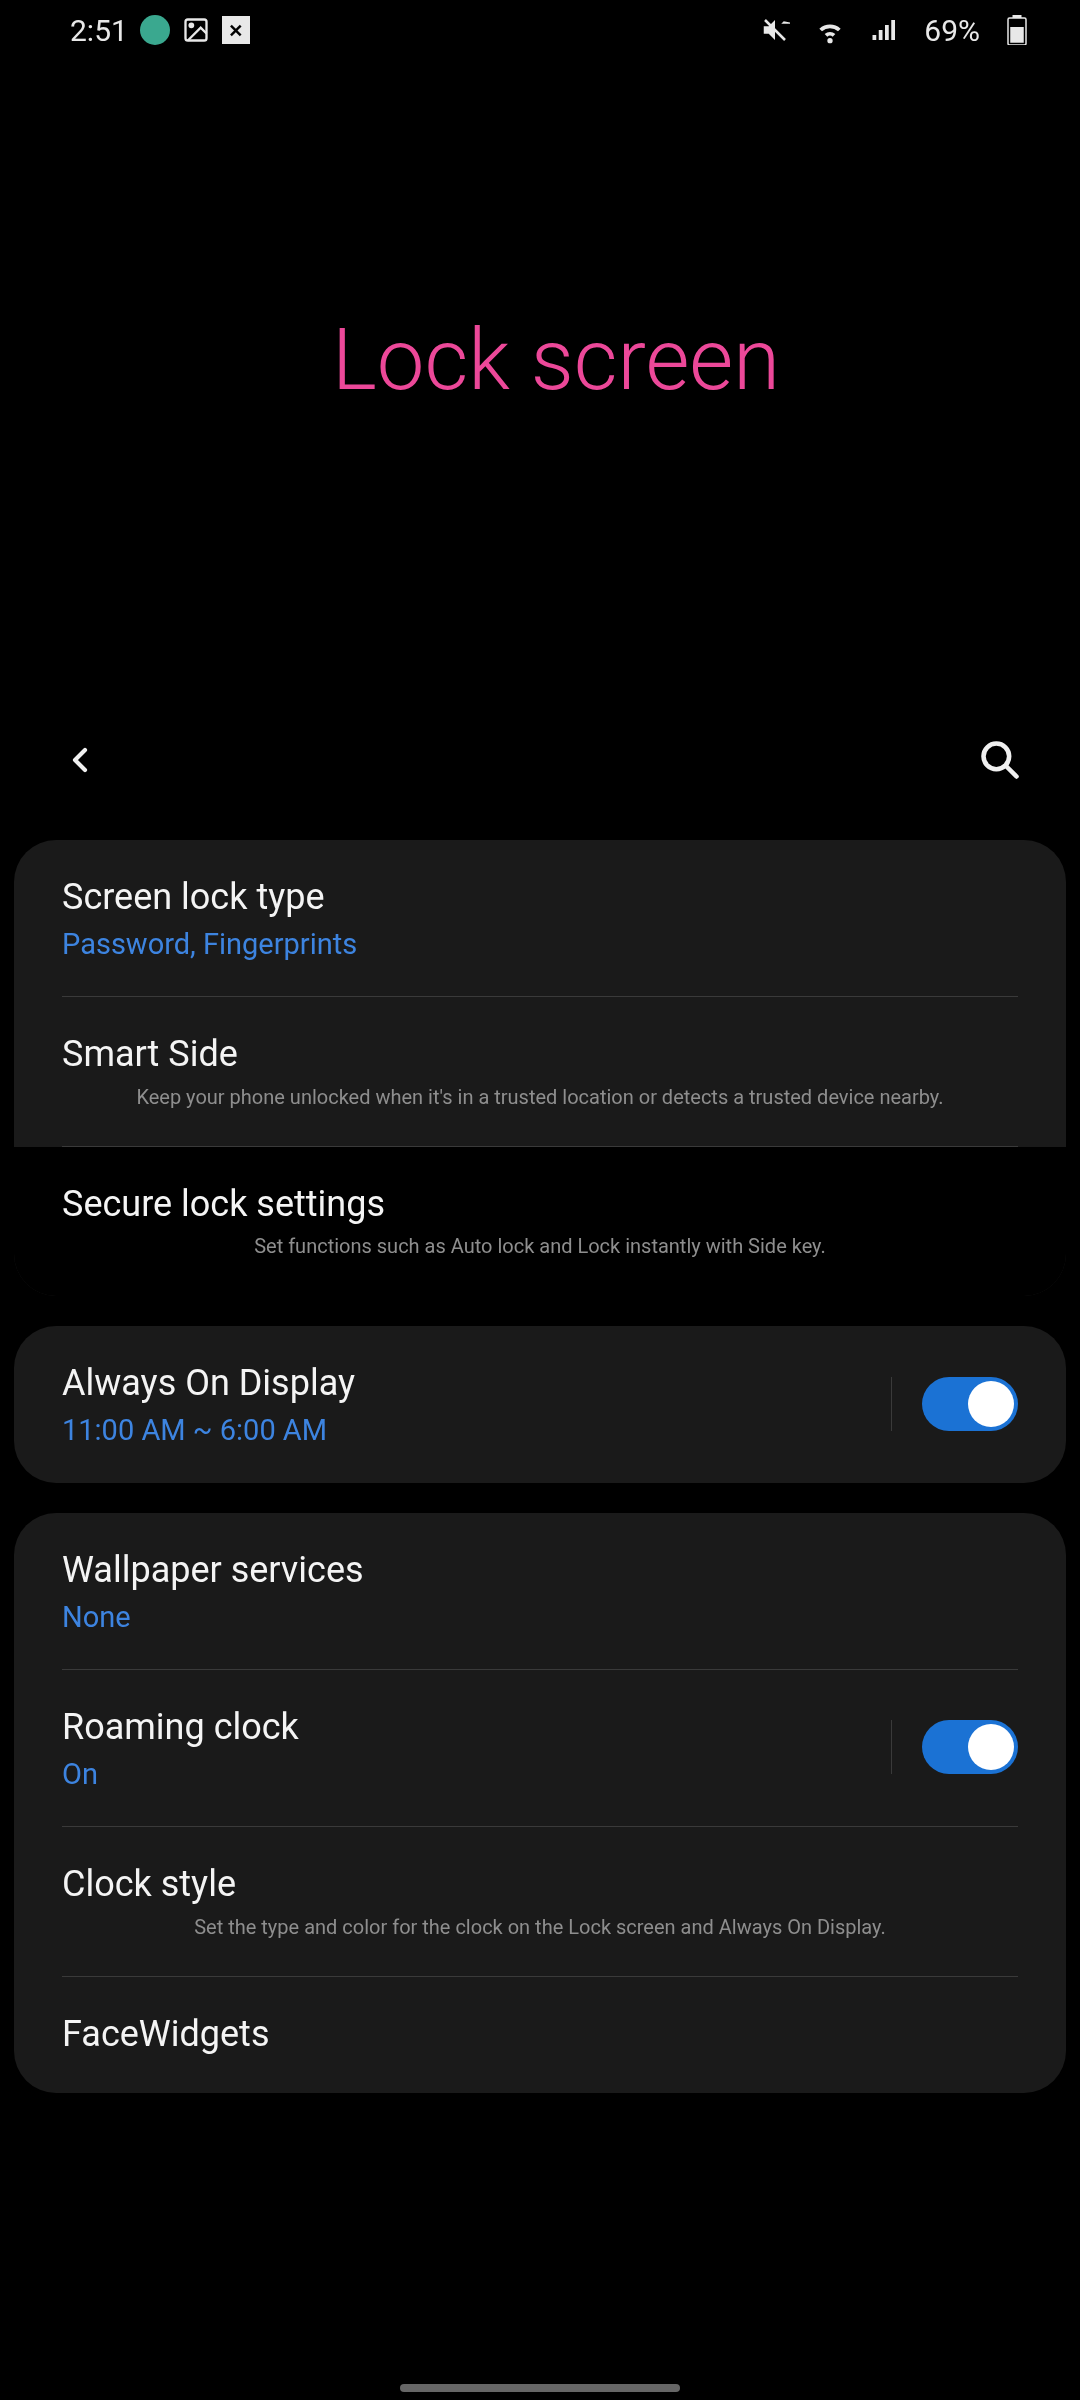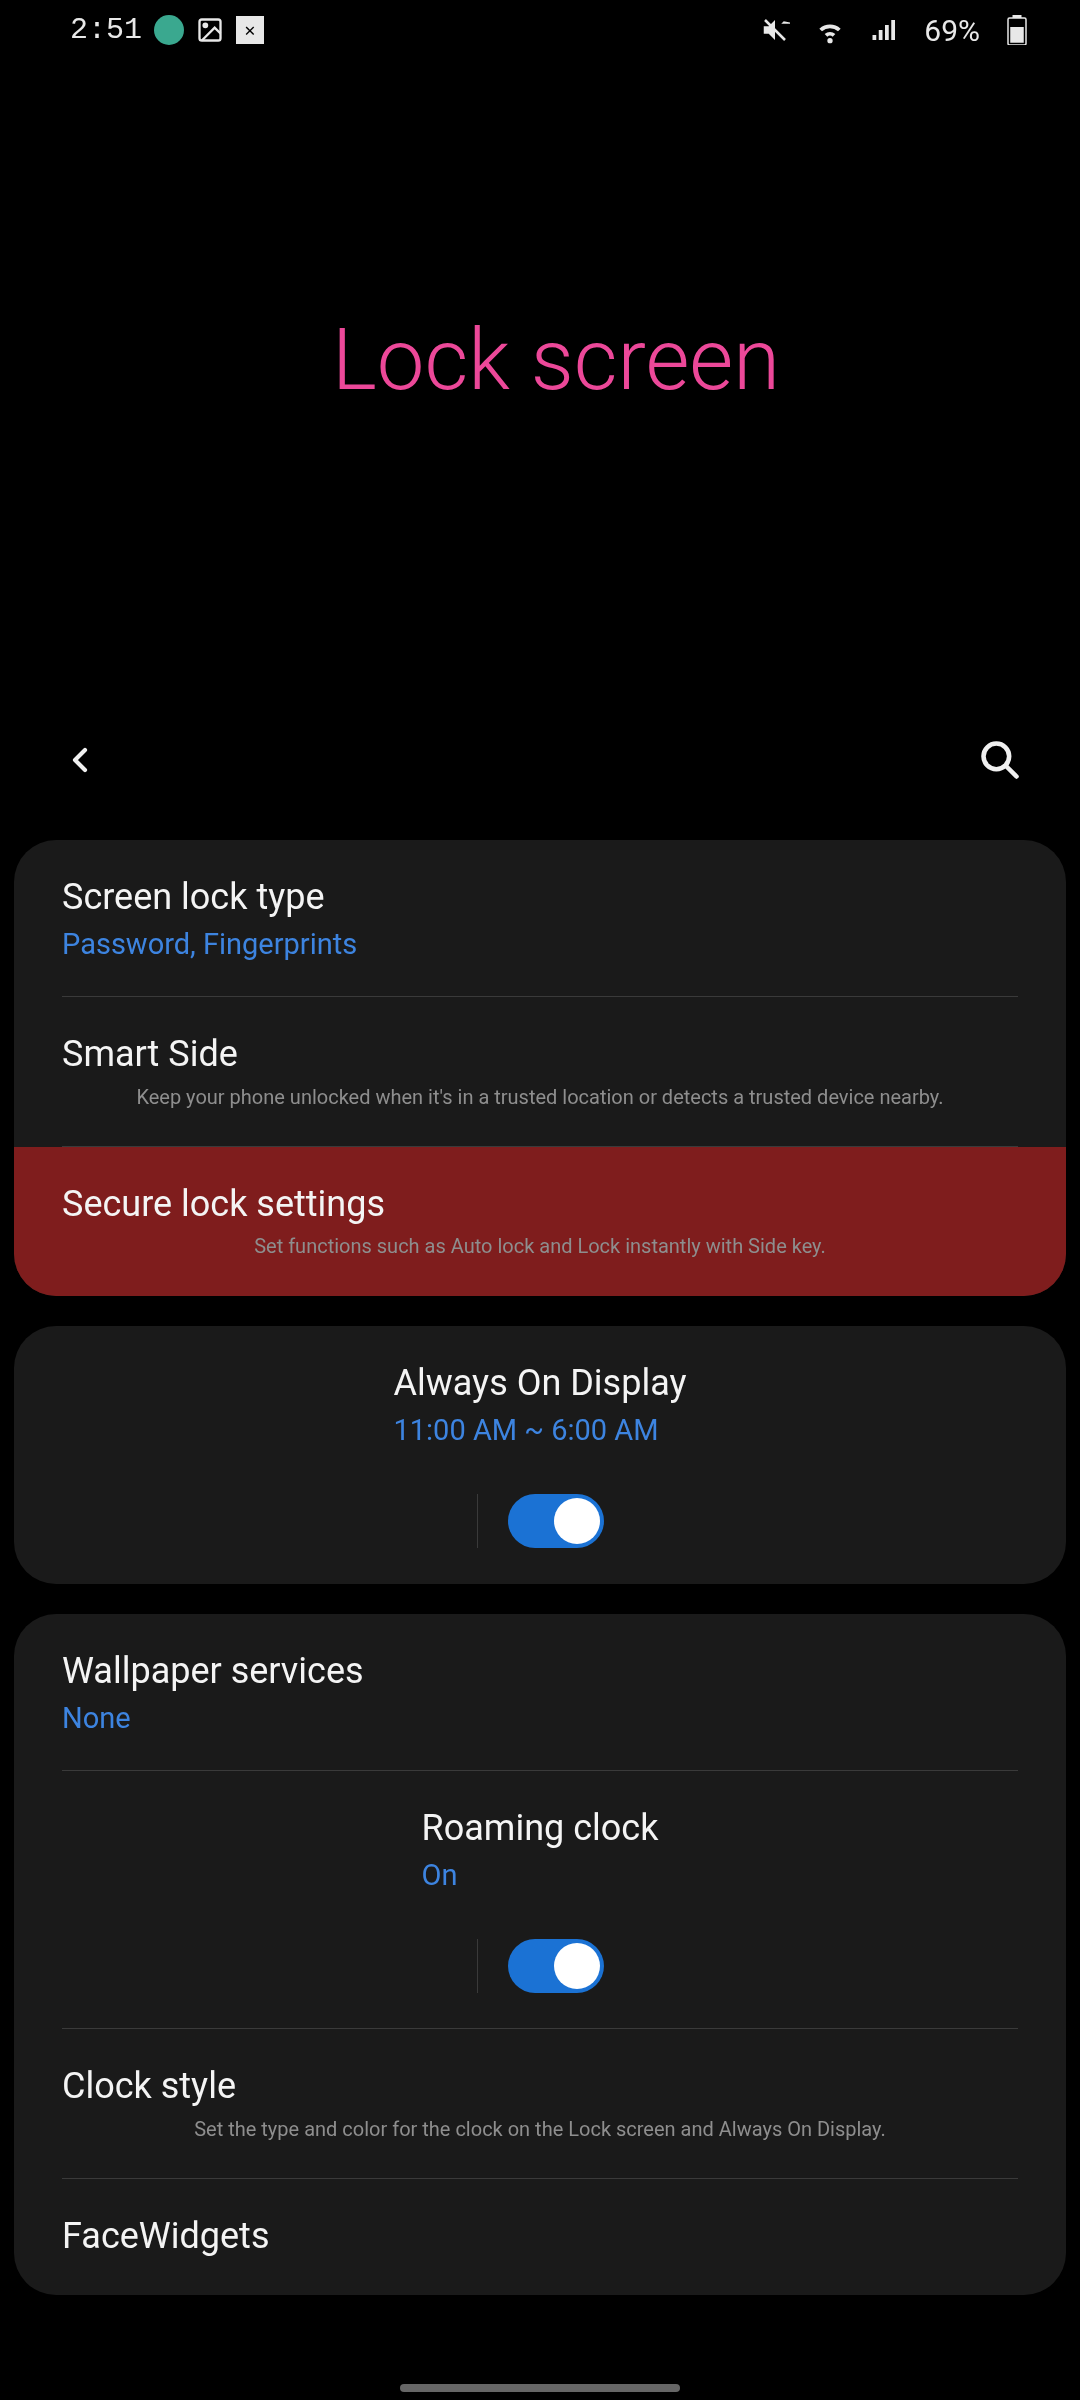--- a/index.html
+++ b/index.html
@@ -7,21 +7,21 @@
   
   .status-bar {
     height: 60px;
     display: flex;
     justify-content: space-between;
     align-items: center;
     padding: 0 50px 0 70px;
     font-size: 30px;
     color: #e8e8e8;
   }
-  .status-left { display: flex; align-items: center; gap: 12px; font-family: Liberation Mono, monospace; }
+  .status-left { display: flex; align-items: center; gap: 12px; }
   .status-right { display: flex; align-items: center; gap: 24px; }
   .status-icon { display: inline-flex; align-items: center; }
   .notif-circle { width: 30px; height: 30px; border-radius: 50%; background: #3aa88f; display:inline-block; }
   .notif-img { width: 28px; height: 28px; }
   .notif-x { width: 28px; height: 28px; background:#e8e8e8; display:flex; align-items:center; justify-content:center; color:#000; font-size:18px; font-weight:bold; }
   
   .header-area {
     height: 780px;
     display: flex;
     flex-direction: column;
@@ -67,32 +67,31 @@
     padding: 34px 48px 36px;
     position: relative;
   }
   .row.has-sep::after {
     content: "";
     position: absolute;
     left: 48px; right: 48px; bottom: 0;
     height: 1px;
     background: #3a3a3a;
   }
-  .row.highlighted { background: #7f1d1d; }
+  .row.highlighted { background: #000000; }
   
   .row-title { font-size: 36px; color: #f4f4f4; font-weight: 400; line-height: 1.3; }
   .row-sub-blue { font-size: 29px; color: #3d84e0; margin-top: 6px; }
   .row-sub-grey { font-size: 20px; color: #8e8e8e; margin-top: 6px; line-height: 1.35; text-align: center; }
   
   .row-with-toggle {
     display: flex;
     align-items: center;
     justify-content: space-between;
     gap: 47px;
-    flex-direction: column;
   }
   .row-text { flex: 1; }
   .toggle-wrap { display:flex; align-items:center; }
   .toggle-sep { width:1px; height:54px; background:#3a3a3a; margin-right: 30px; }
   
   .toggle {
     width: 96px; height: 54px;
     border-radius: 30px;
     position: relative;
     cursor: pointer;

